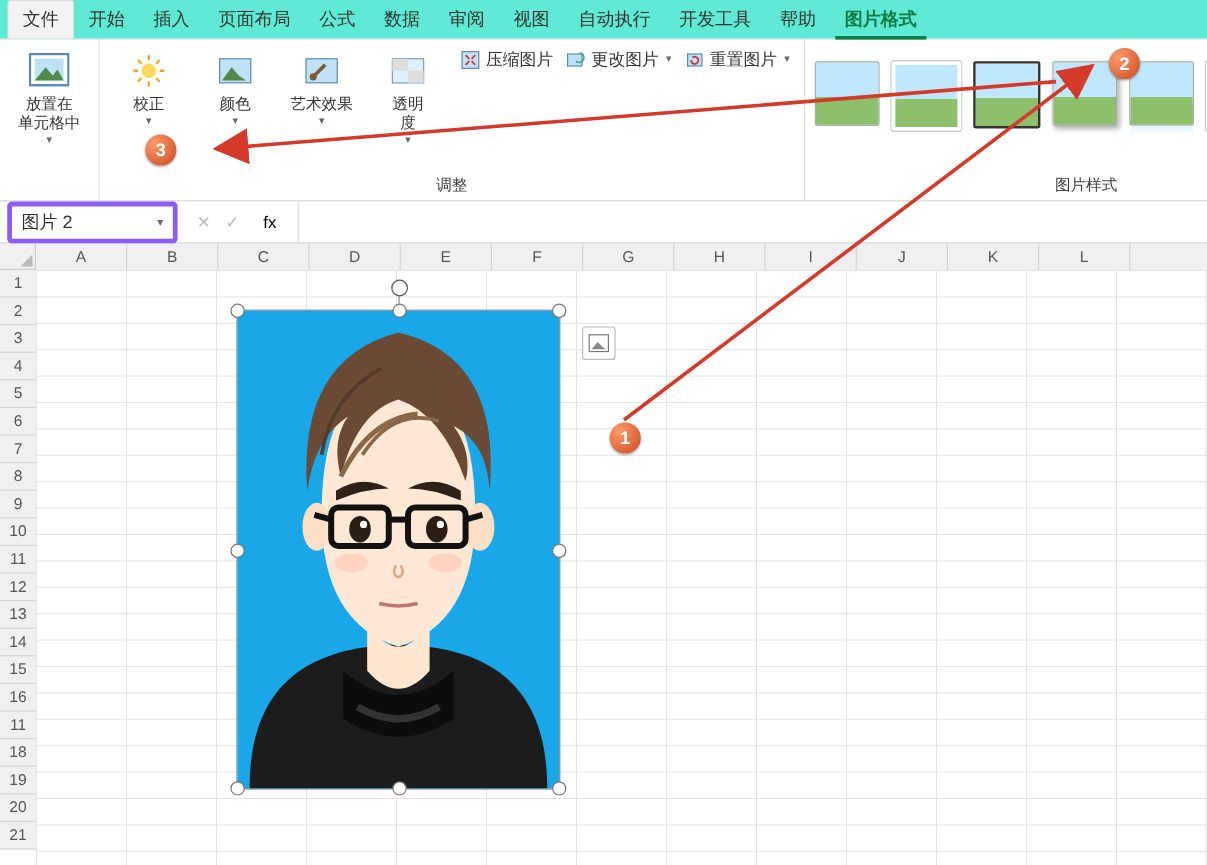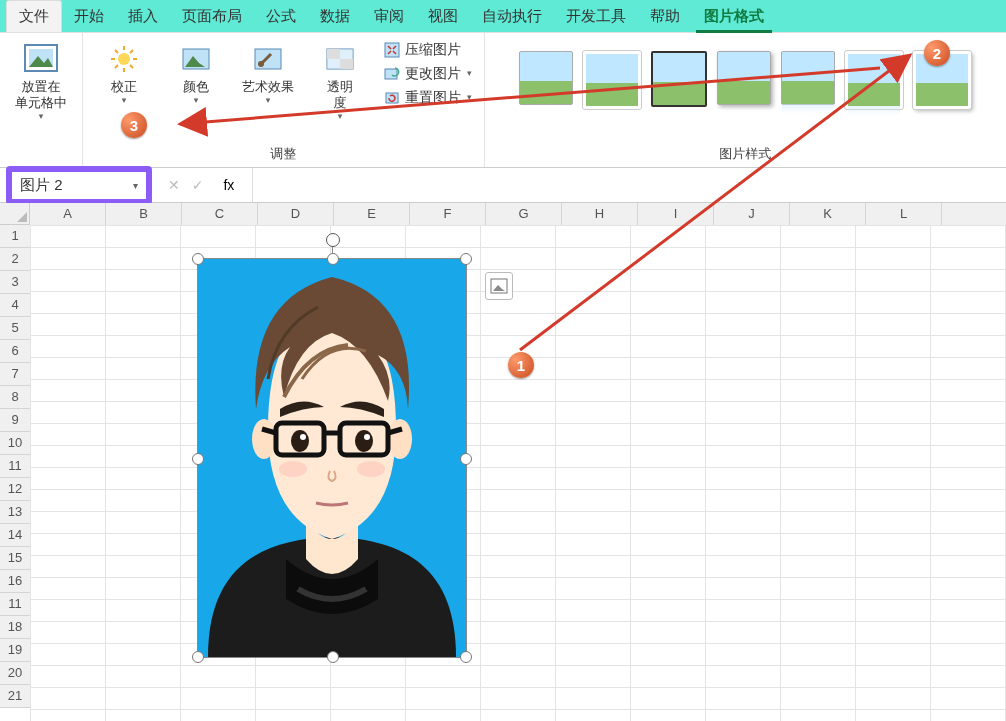--- a/index.html
+++ b/index.html
@@ -16,34 +16,34 @@
   .ribbon{display:flex;align-items:stretch;background:#fff;border-bottom:1px solid #ccc;height:134px}
   .group{display:flex;flex-direction:column;align-items:center;border-right:1px solid #e3e3e3;padding:4px 8px 2px 8px}
   .group-top{flex:1;display:flex;align-items:flex-start;gap:6px}
   .group-label{font-size:13px;color:#404040;padding:2px 0 2px 0}
 
   .bigbtn{display:flex;flex-direction:column;align-items:center;justify-content:flex-end;gap:2px;padding:4px 6px;cursor:pointer;border-radius:3px;min-width:54px}
   .bigbtn .ico{width:36px;height:36px;display:flex;align-items:center;justify-content:center}
   .bigbtn .lbl{font-size:13px;text-align:center;line-height:16px;white-space:pre}
   .drop{font-size:9px;color:#666;margin-top:-2px}
 
-  .smallcol{display:flex;flex-direction:column;gap:2px;padding-top:2px}
+  .smallcol{display:flex;flex-direction:row;gap:2px;padding-top:2px}
   .smallbtn{display:flex;align-items:center;gap:4px;padding:2px 4px;cursor:pointer;font-size:14px;border-radius:3px;white-space:nowrap}
   .smallbtn .sico{width:18px;height:18px;display:inline-flex;align-items:center;justify-content:center}
 
   .style-gallery{flex:1;display:flex;align-items:flex-start;gap:10px;padding-top:14px}
   .pstyle{width:52px;height:52px;background:linear-gradient(#bfe7ff 55%,#8cc06a 55%);border:1px solid #aaa;border-radius:2px;cursor:pointer;display:flex;align-items:center;justify-content:center;position:relative}
   .pstyle.shadow{box-shadow:2px 2px 4px rgba(0,0,0,.3)}
   .pstyle.white{border:3px solid #fff;outline:1px solid #ccc}
   .pstyle.black{border:2px solid #333}
   .pstyle.reflect::after{content:"";position:absolute;left:0;right:0;bottom:-10px;height:10px;background:linear-gradient(#cde8f7,transparent);opacity:.5}
 
   
   .fxbar{display:flex;align-items:center;height:34px;border-bottom:1px solid #ccc;background:#fff}
-  .namebox{width:118px;border:6px solid #8b5cf6;border-radius:4px;margin:0 6px;display:flex;align-items:center;padding:4px 8px;font-size:15px;justify-content:space-between;background:#fff}
+  .namebox{width:118px;border:4px solid #8b5cf6;border-radius:4px;margin:0 6px;display:flex;align-items:center;padding:4px 8px;font-size:15px;justify-content:space-between;background:#fff}
   .nbdrop{font-size:10px;color:#666}
   .fxbtns{display:flex;align-items:center;gap:12px;padding:0 10px;color:#888;border-right:1px solid #ddd;height:100%}
   .fxlabel{padding:0 8px;color:#000000;}
 
   
   .sheet{position:relative}
   .corner{position:absolute;left:0;top:0;width:30px;height:22px;background:#f0f0f0;border-right:1px solid #ccc;border-bottom:1px solid #ccc;box-sizing:border-box}
   .corner::after{content:"";position:absolute;right:2px;bottom:2px;border:5px solid transparent;border-right-color:#bbb;border-bottom-color:#bbb}
   .colheads{position:absolute;left:30px;top:0;right:0;height:22px;display:flex;background:#f0f0f0;border-bottom:1px solid #ccc}
   .colh{width:75px;text-align:center;font-size:13px;color:#555;border-right:1px solid #d4d4d4;line-height:22px}

